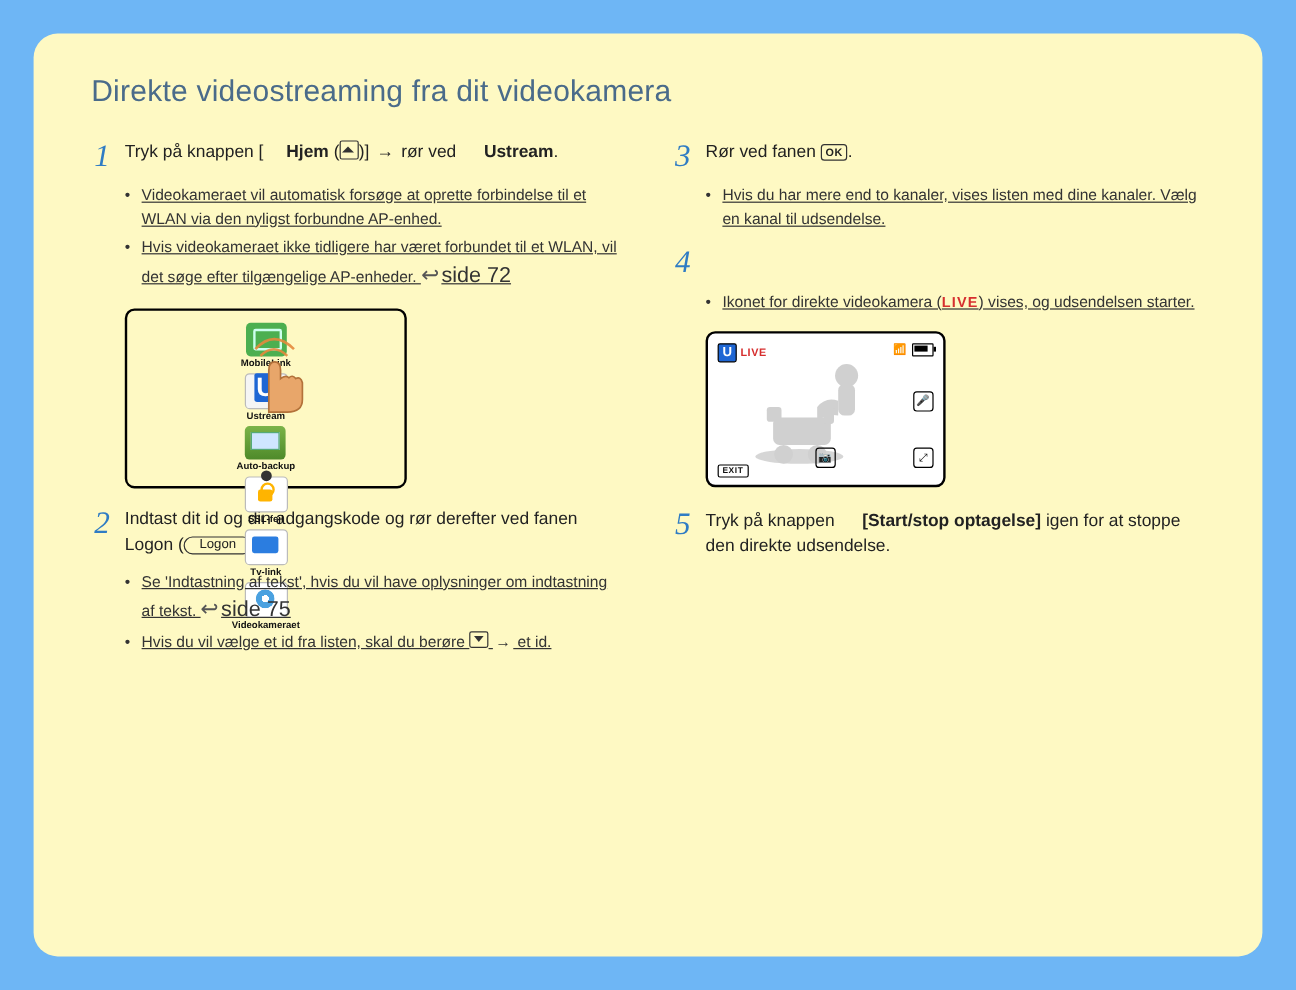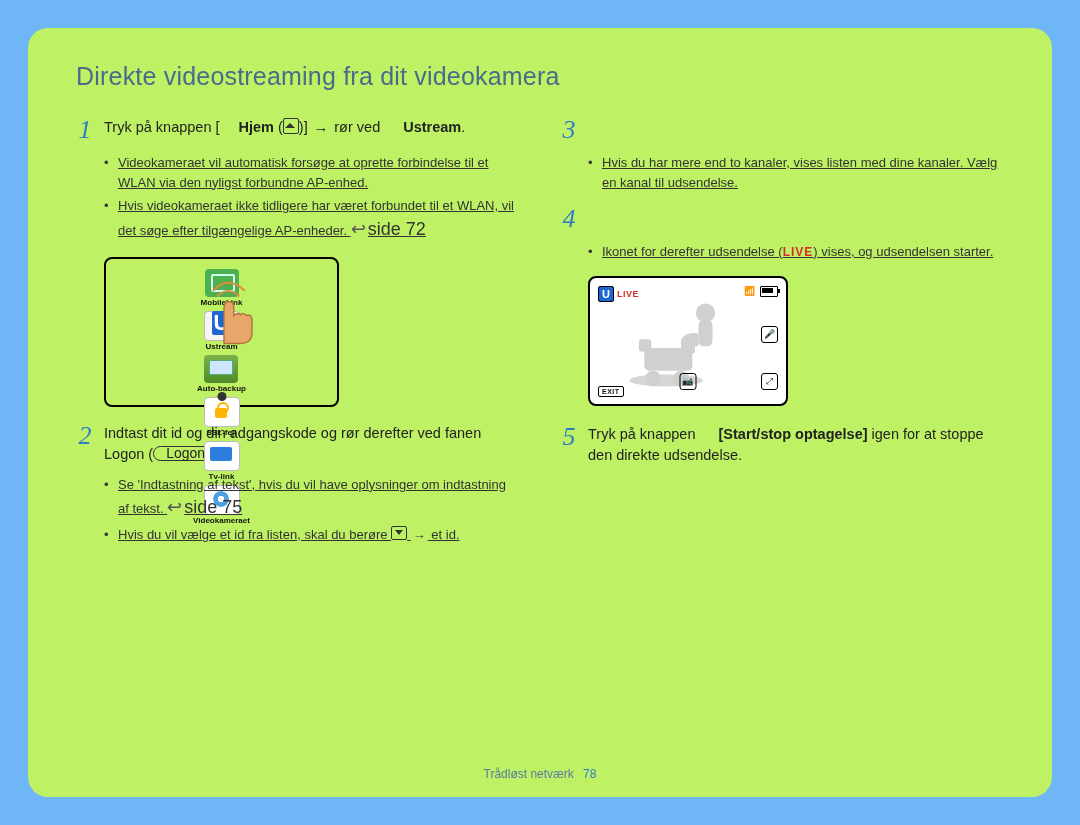--- a/index.html
+++ b/index.html
@@ -5,21 +5,21 @@
   html,body{margin:0;padding:0;}
   body{
     width:1080px;height:825px;
     background:#6eb6f5;
     font-family:"Helvetica Neue",Arial,sans-serif;
     color:#222;
     box-sizing:border-box;
     padding:28px;
   }
   .page{
-    background:#bef264;
+    background:#fef9c3;
     width:100%;height:100%;
     border-radius:20px;
     box-sizing:border-box;
     padding:34px 48px 20px 48px;
     position:relative;
   }
   h1{
     font-size:25px;
     font-weight:400;
     color:#4a6b8a;
@@ -42,21 +42,21 @@
   }
   .step-body{flex:1;min-width:0;font-size:14.5px;line-height:1.45;}
   .step-body b{font-weight:700;padding-left:19px;}
   ul.bul{list-style:none;margin:6px 0 14px 28px;padding:0;}
   ul.bul>li{position:relative;padding-left:14px;font-size:13px;line-height:1.5;color:#333;margin-bottom:4px;text-decoration:underline;}
   ul.bul>li:before{content:"•";position:absolute;left:0;top:0;color:#333;}
   .home-ico{width:14px;height:14px;border:1.5px solid #333;border-radius:2px;position:relative;display:inline-block;vertical-align:-2px;}
   .home-ico:before{content:"";position:absolute;left:1px;top:4px;width:0;height:0;border-left:5px solid transparent;border-right:5px solid transparent;border-bottom:5px solid #333;}
   .arrow{display:inline-block;font-weight:700;margin:0 2px;}
   .ok-chip{display:inline-block;border:1.4px solid #333;border-radius:3px;font-size:9px;font-weight:700;padding:0 3px;line-height:12px;vertical-align:1px;letter-spacing:.5px;}
-  .logon-chip{display:inline-block;border:1.3px solid #333;border-radius:10px;font-size:14px;padding:1px 12px;line-height:11px;vertical-align:1px;}
+  .logon-chip{display:inline-block;border:1.3px solid #333;border-radius:10px;font-size:11px;padding:1px 12px;line-height:11px;vertical-align:1px;}
   .dd-chip{display:inline-block;border:1.3px solid #333;width:14px;height:12px;border-radius:2px;position:relative;vertical-align:-1px;}
   .dd-chip:before{content:"";position:absolute;left:3px;top:3px;border-left:4px solid transparent;border-right:4px solid transparent;border-top:5px solid #333;}
   .ref{font-size:18px;white-space:nowrap;}
   .ref:before{content:"↪";color:#555;margin-right:2px;display:inline-block;transform:scaleX(-1);}
   .live-chip{color:#d62e2e;font-weight:700;letter-spacing:1px;font-size:12px;vertical-align:0;}
 
   
   .shot{border:2.5px solid #000;border-radius:8px;box-sizing:border-box;}
   .shot1{width:235px;height:150px;margin:8px 0 16px 28px;padding:10px 8px 4px 8px;position:relative;}
   .icon-grid{display:grid;grid-template-columns:repeat(1,1fr);gap:4px 6px;justify-items:center;}
@@ -173,30 +173,33 @@
       <ul class="bul">
         <li><span>Se 'Indtastning af tekst', hvis du vil have oplysninger om indtastning af tekst. </span><span class="ref">side 75</span></li>
         <li><span>Hvis du vil vælge et id fra listen, skal du berøre </span><span class="dd-chip"></span> <span class="arrow">→</span><span> et id.</span></li>
       </ul>
     </div>
 
     <div class="col">
 
       <div class="step">
         <span class="num">3</span>
+        <span class="step-body">
+          <span>Rør ved fanen </span><span class="ok-chip">OK</span><span>.</span>
+        </span>
       </div>
       <ul class="bul">
         <li>Hvis du har mere end to kanaler, vises listen med dine kanaler. Vælg en kanal til udsendelse.</li>
       </ul>
 
       <div class="step">
         <span class="num">4</span>
       </div>
       <ul class="bul">
-        <li><span>Ikonet for derefter udsendelse (</span><span class="live-chip">LIVE</span><span>) vises, og udsendelsen starter.</span></li>
+        <li><span>Ikonet for direkte videokamera (</span><span class="live-chip">LIVE</span><span>) vises, og udsendelsen starter.</span></li>
       </ul>
 
       <div class="shot shot2">
         <div class="silh">
           <svg viewBox="0 0 160 120">
               <g fill="#c8c8c8">
             <ellipse cx="55" cy="105" rx="42" ry="7" fill="#d0d0d0"></ellipse>
             <circle cx="100" cy="28" r="11"></circle>
             <rect x="92" y="36" width="16" height="30" rx="6"></rect>
             <path d="M92 52 Q80 48 72 58 L72 72 Q80 64 92 66 Z"></path>
@@ -231,17 +234,13 @@
       <div class="step">
         <span class="num">5</span>
         <span class="step-body">
           <span>Tryk på knappen </span><b>[Start/stop optagelse]</b><span> igen for at stoppe den direkte udsendelse.</span>
         </span>
       </div>
 
     </div>
   </div>
 
-  <div class="footer">
-    <span>Trådløst netværk</span>
-    <span class="pg">78</span>
-  </div>
 </div>
 
 </body></html>

